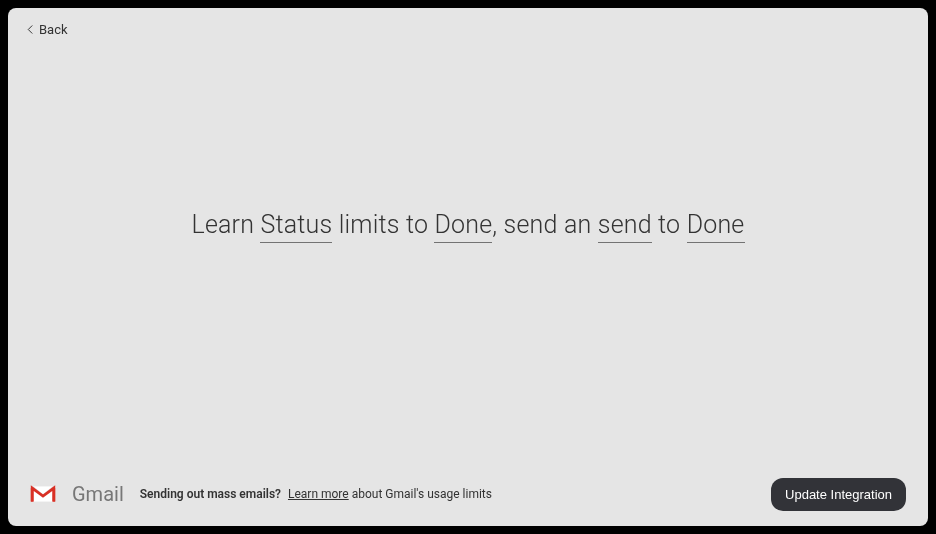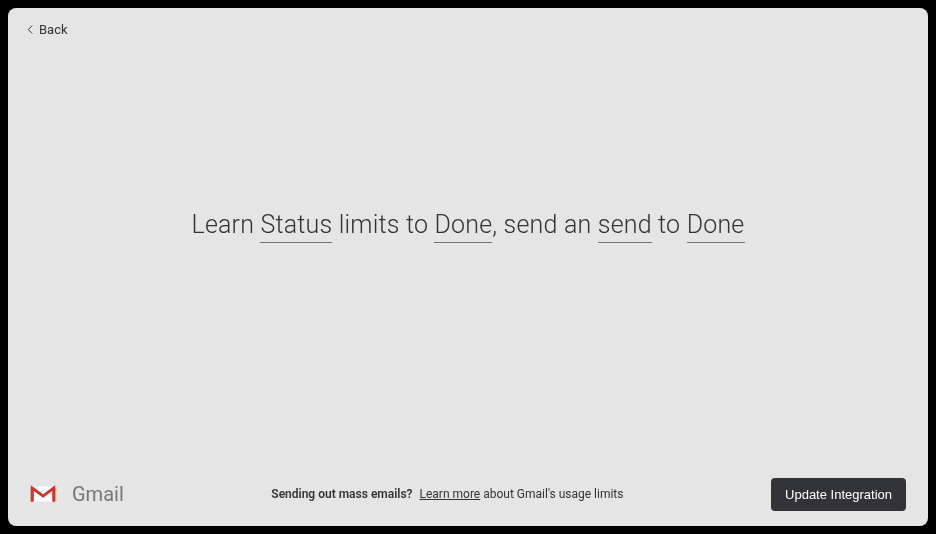--- a/index.html
+++ b/index.html
@@ -80,40 +80,39 @@
       font-size: 20px;
       font-weight: 400;
     }
     .brand-icon svg {
       width: 26px;
       height: 26px;
       display: block;
     }
     .footer-center {
       flex: 1;
-      text-align: center;
       font-size: 12px;
       color: #333;
     }
     .footer-center .q {
       font-weight: 600;
     }
     .footer-center .learn {
       text-decoration: underline;
       cursor: pointer;
       margin-left: 4px;
     }
     .footer-center .rest {
       color: #333;
     }
     .update-btn {
       background: #323338;
       color: #fff;
       border: none;
-      border-radius: 4px;
+      border-radius: 12px;
       padding: 9px 14px;
       font-size: 13px;
       cursor: pointer;
     }
   </style>
 </head>
 <body>
 
 <div class="page">
 

